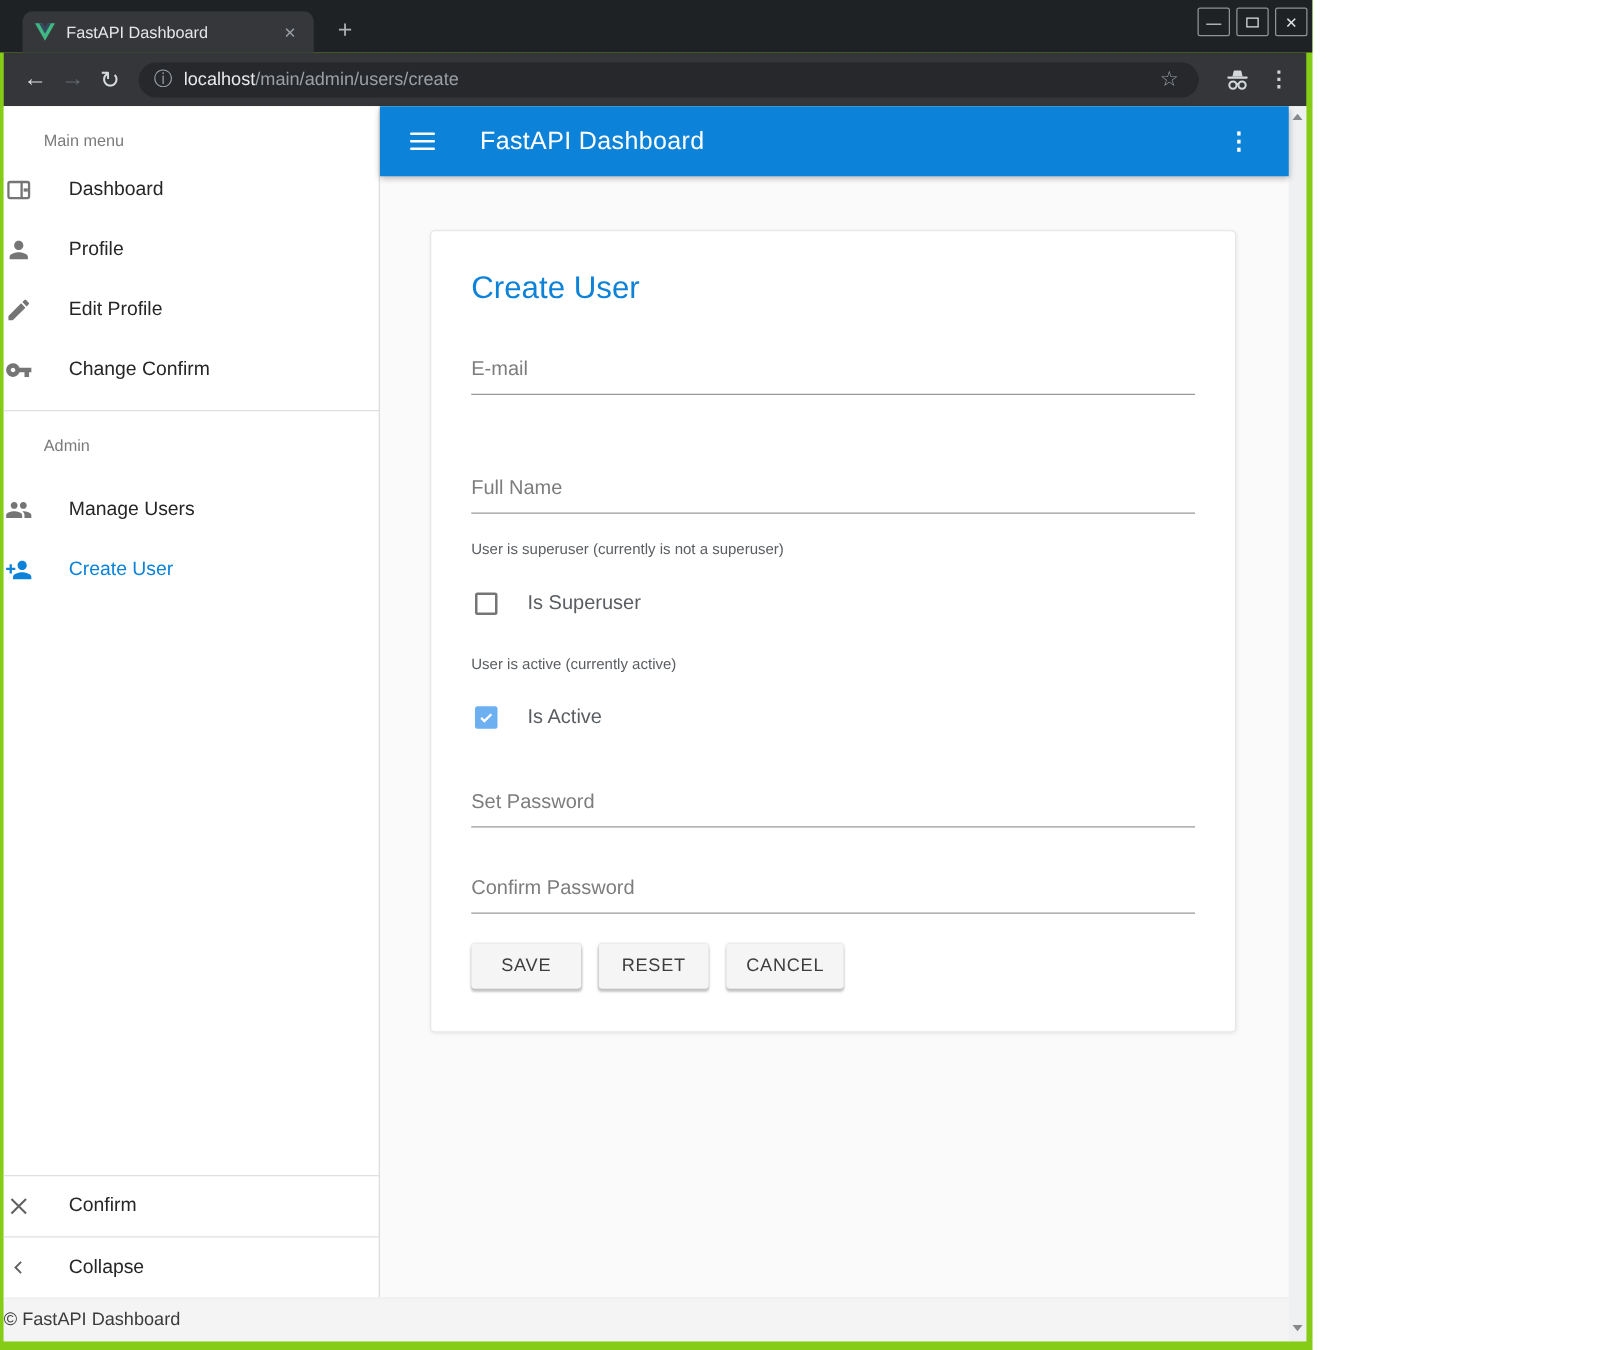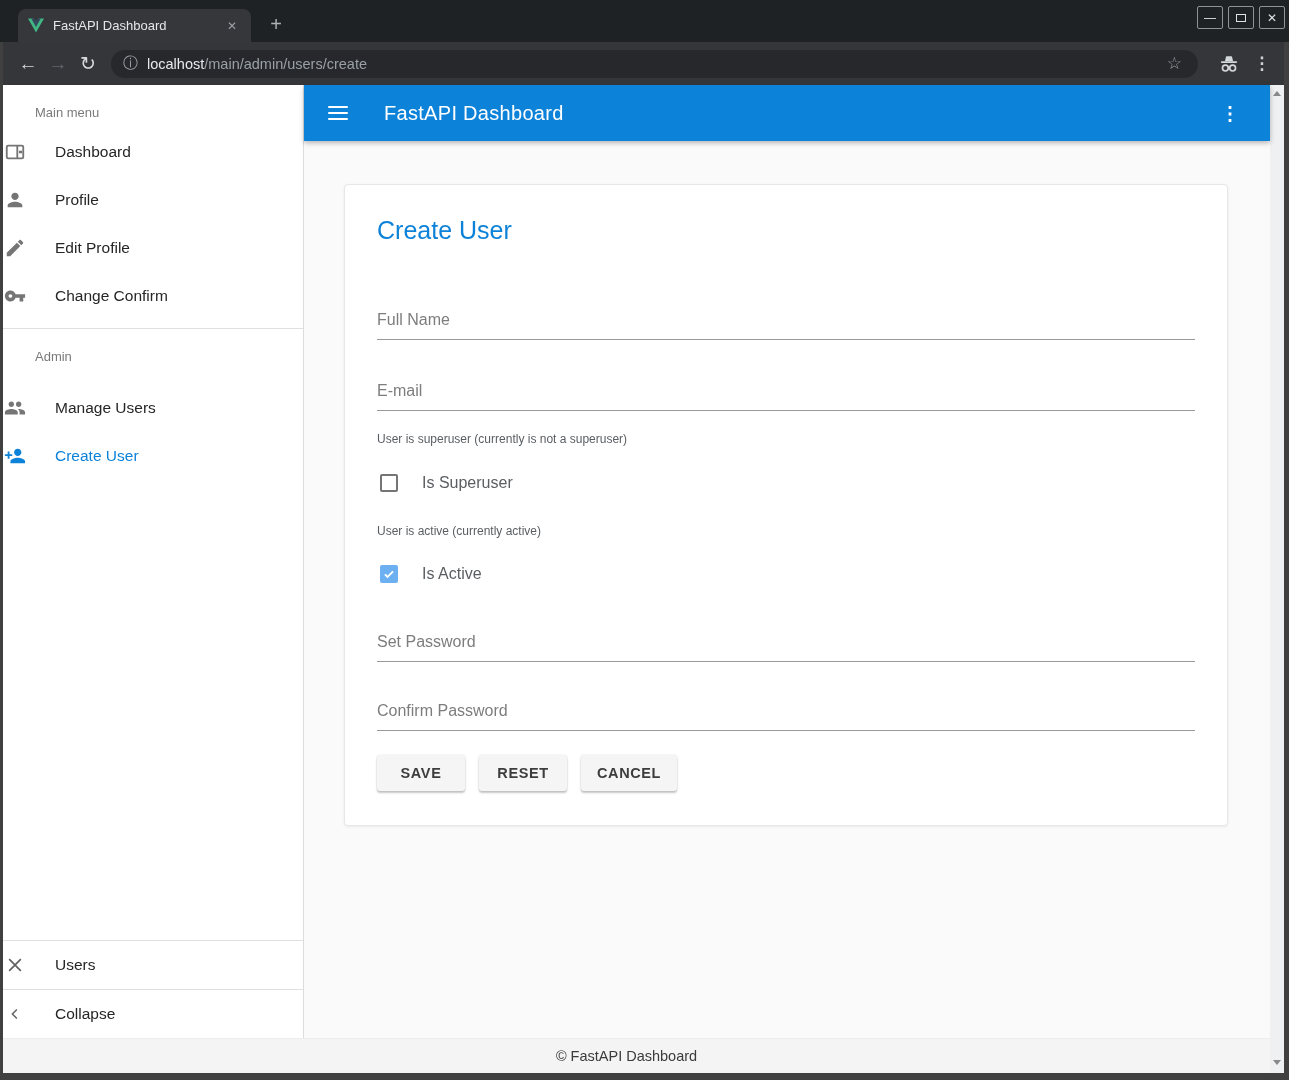--- a/index.html
+++ b/index.html
@@ -1,17 +1,17 @@
 <!DOCTYPE html>
 <html><head>
 <meta charset="utf-8">
 <style>
   * { margin:0; padding:0; box-sizing:border-box; }
   html,body { width:1289px; height:1080px; font-family:"Liberation Sans", sans-serif; }
-  .window { position:relative; width:1289px; height:1080px; background:#404040; overflow:hidden; }
+  .window { position:relative; width:1050px; height:1080px; background:#84cc16; overflow:hidden; }
 
   
   .tabstrip { position:absolute; top:0; left:0; right:0; height:42px; background:#1f2224; }
   .tab { position:absolute; left:18px; top:9px; width:233px; height:33px; background:#35373b;
          border-radius:8px 8px 0 0; display:flex; align-items:center; padding:0 10px 0 10px; }
   .tab-title { color:#e4e6e9; font-size:13px; flex:1; margin-left:9px; white-space:nowrap; overflow:hidden; }
   .tab-close { color:#9aa0a6; font-size:12px; padding:2px 4px; cursor:default; }
   .newtab { position:absolute; left:262px; top:10px; width:28px; height:28px; color:#aeb1b4;
             font-size:20px; display:flex; align-items:center; justify-content:center; }
   .winctrls { position:absolute; top:6px; right:4px; display:flex; gap:5px; }
@@ -77,26 +77,26 @@
   .note.n2 { margin-top:29px; }
   .cbrow { display:flex; align-items:center; margin-top:24px; padding-left:3px; height:20px;gap:14px; }
   .cbrow.r2 { margin-top:23px; }
   .cbox { width:18px; height:18px; border-radius:2px; flex:0 0 18px; }
   .cbox.unchecked { border:2px solid #757575; background:#fff; }
   .cbox.checked { background:#6cb0f1; display:flex; align-items:center; justify-content:center; }
   .cblabel { margin-left:10px; font-size:16px; color:#5a5e62; }
 
   .btnrow { display:flex; gap:14px; margin-top:24px; }
   .btn { min-width:88px; height:36px; background:#f5f5f5; border:none; border-radius:3px;
-         font-size:14.5px; font-weight:bold; color:#3d3d3d; letter-spacing:0.6px; padding:0 16px;
+         font-size:14.5px; font-weight:normal; color:#3d3d3d; letter-spacing:0.6px; padding:0 16px;
          box-shadow:0 2px 2px rgba(0,0,0,0.22), 0 0 2px rgba(0,0,0,0.12);
          font-family:"Liberation Sans", sans-serif; cursor:pointer; }
 
   .footer { height:35px; background:#f4f4f4; border-top:1px solid #ededed; display:flex;
-            align-items:center; justify-content:center; padding-right:20px; }
+            align-items:center; justify-content:flex-start; padding-right:20px; }
   .footer-text { font-size:14.5px; color:#3b3b3b; }
 
   
   .scrollbar { position:absolute; top:85px; right:5px; bottom:7px; width:14px; background:#eef0f1;
                display:flex; flex-direction:column; align-items:center; justify-content:space-between;
                padding:6px 0 8px 0; }
   .arr-up { width:0; height:0; border-left:4px solid transparent; border-right:4px solid transparent;
             border-bottom:5px solid #85898c; }
   .arr-down { width:0; height:0; border-left:4px solid transparent; border-right:4px solid transparent;
               border-top:5px solid #85898c; }
@@ -214,21 +214,21 @@
 
         <div class="side-spacer"></div>
 
         <div class="divider tight"></div>
         <div class="side-item">
           <span class="ic">
             <svg width="20" height="20" viewBox="0 0 24 24">
                 <path d="M5 5 L19 19 M19 5 L5 19" stroke="#616161" stroke-width="2" fill="none"></path>
               </svg>
           </span>
-          <span class="lbl">Users</span>
+          <span class="lbl">Confirm</span>
         </div>
         <div class="divider tight"></div>
         <div class="side-item">
           <span class="ic">
             <svg width="18" height="18" viewBox="0 0 24 24">
                 <polyline points="14.5,6 8.5,12 14.5,18" fill="none" stroke="#616161" stroke-width="2"></polyline>
               </svg>
           </span>
           <span class="lbl">Collapse</span>
         </div>
@@ -243,26 +243,26 @@
             </div>
           <div class="appbar-title">FastAPI Dashboard</div>
           <div class="appbar-spacer"></div>
           <div class="kebab-w">⋮</div>
         </header>
 
         <div class="page">
           <section class="card">
             <h1 class="card-title">Create User</h1>
 
+            <div class="field f2">
+              <input type="text" placeholder="E-mail" style="">
+            </div>
+
             <div class="field">
               <input type="text" placeholder="Full Name" style="">
-            </div>
-
-            <div class="field f2">
-              <input type="text" placeholder="E-mail" style="">
             </div>
 
             <div class="note">User is superuser (currently is not a superuser)</div>
             <div class="cbrow">
               <span class="cbox unchecked"></span>
               <span class="cblabel">Is Superuser</span>
             </div>
 
             <div class="note n2">User is active (currently active)</div>
             <div class="cbrow r2">

